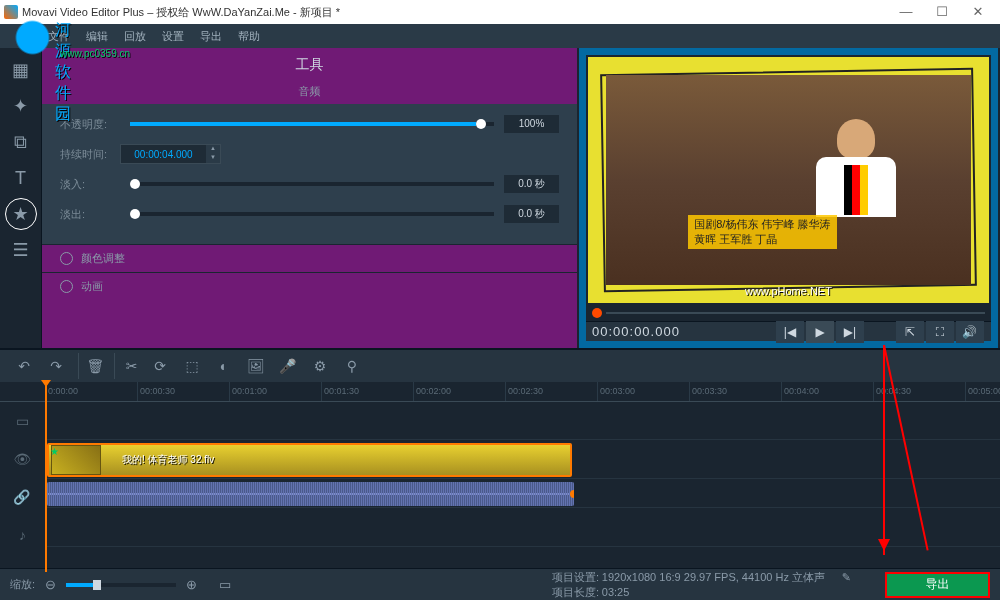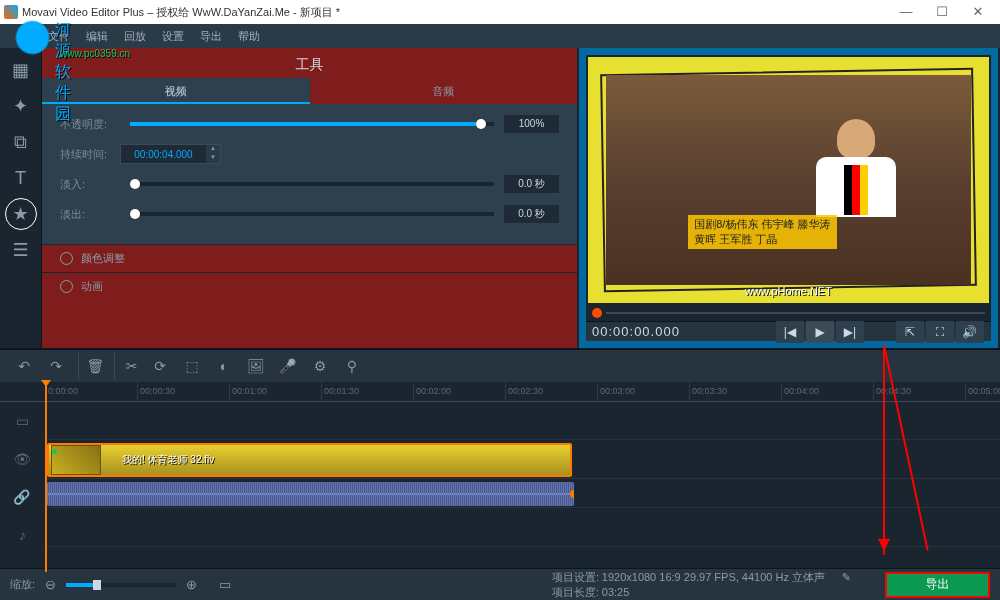--- a/index.html
+++ b/index.html
@@ -12,21 +12,21 @@
 .menubar{height:24px;background:#2a3a47;display:flex;align-items:center;padding-left:40px}
 .menubar span{color:#a0b0bc;padding:0 8px;font-size:11px;cursor:pointer}
 .logo-overlay{position:absolute;top:10px;left:5px;z-index:10;pointer-events:none}
 .logo-overlay .circ{width:55px;height:55px;background:radial-gradient(circle,#0af 40%,transparent 45%);border-radius:50%;position:absolute}
 .logo-overlay .txt1{color:#0af;font-size:16px;position:absolute;top:10px;left:50px;text-shadow:1px 1px #000}
 .logo-overlay .txt2{color:#0c6;font-size:10px;position:absolute;top:38px;left:55px;text-shadow:1px 1px #000}
 .main{display:flex;height:300px}
 .leftbar{width:42px;background:#1a2530;border-right:1px solid #0a1520;display:flex;flex-direction:column;align-items:center;padding-top:4px}
 .leftbar .lbtn{width:32px;height:32px;margin:2px 0;display:flex;align-items:center;justify-content:center;color:#8a9aa8;cursor:pointer;font-size:18px}
 .leftbar .lbtn.sel{border:1px solid #fff;border-radius:50%}
-.tools{width:535px;background:#7f1d1d;padding:4px 0}
+.tools{width:535px;background:#701a75;padding:4px 0}
 .tools-title{text-align:center;color:#cfd8e0;font-size:14px;padding:4px}
 .tabs{display:flex;height:26px}
 .tabs .tab{flex:1;text-align:center;line-height:26px;color:#8a9aa8;cursor:pointer}
 .tabs .tab.active{background:#2e3f4d;border-bottom:2px solid #0af;color:#cfd8e0}
 .props{padding:10px 18px;background:#2e3f4d}
 .prow{display:flex;align-items:center;margin-bottom:10px;height:20px}
 .prow .lbl{width:60px;color:#7a8a96}
 .prow .slider{flex:1;height:4px;background:#1a2530;position:relative;margin:0 10px}
 .prow .slider .fill{height:4px;background:#0af;width:95%}
 .prow .slider .knob{width:10px;height:10px;background:#fff;border-radius:50%;position:absolute;top:-3px;left:95%}
@@ -127,21 +127,20 @@
     <div class="lbtn">✦</div>
     <div class="lbtn">⧉</div>
     <div class="lbtn">T</div>
     <div class="lbtn sel">★</div>
     <div class="lbtn">☰</div>
   </div>
 
   <div class="tools">
     <div class="tools-title">工具</div>
     <div class="tabs">
-      <div class="tab active">视频</div>
       <div class="tab">音频</div>
     </div>
     <div class="props">
       <div class="prow">
         <div class="lbl">不透明度:</div>
         <div class="slider">
             <div class="fill"></div>
             <div class="knob"></div>
           </div>
         <div class="val">100%</div>

